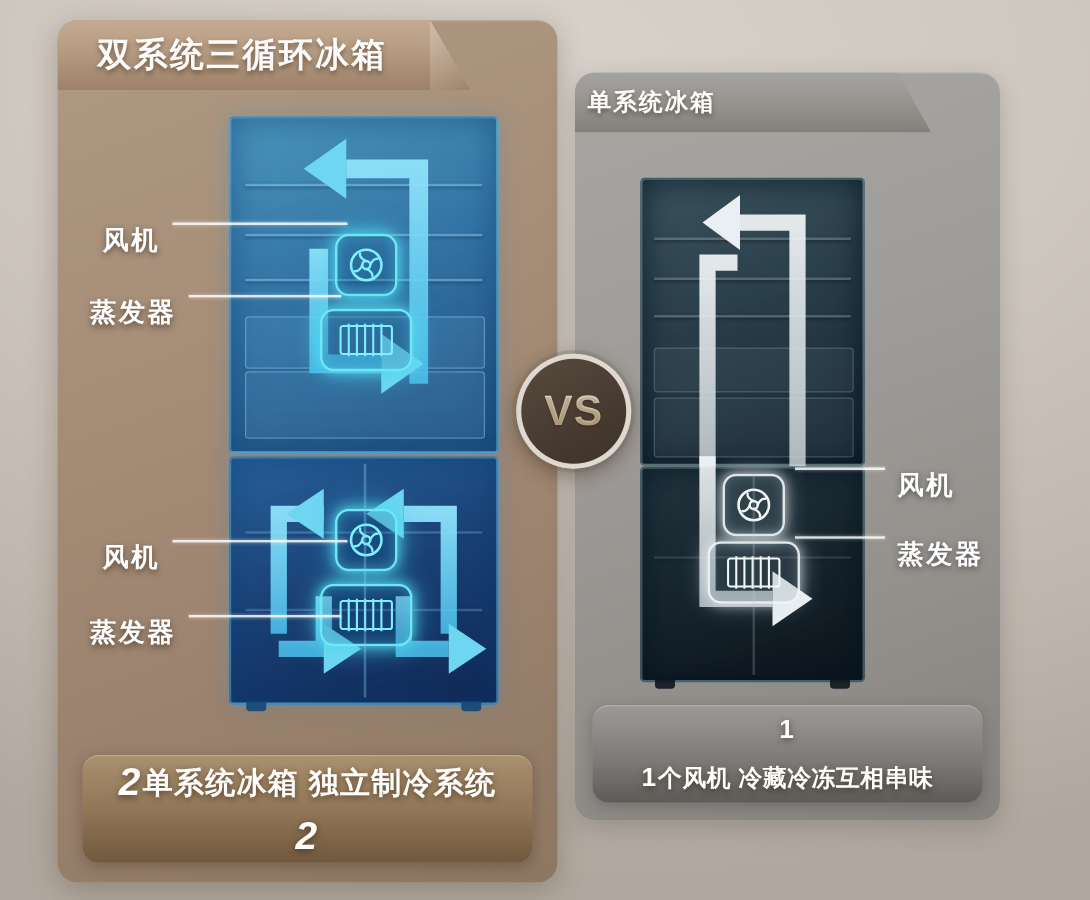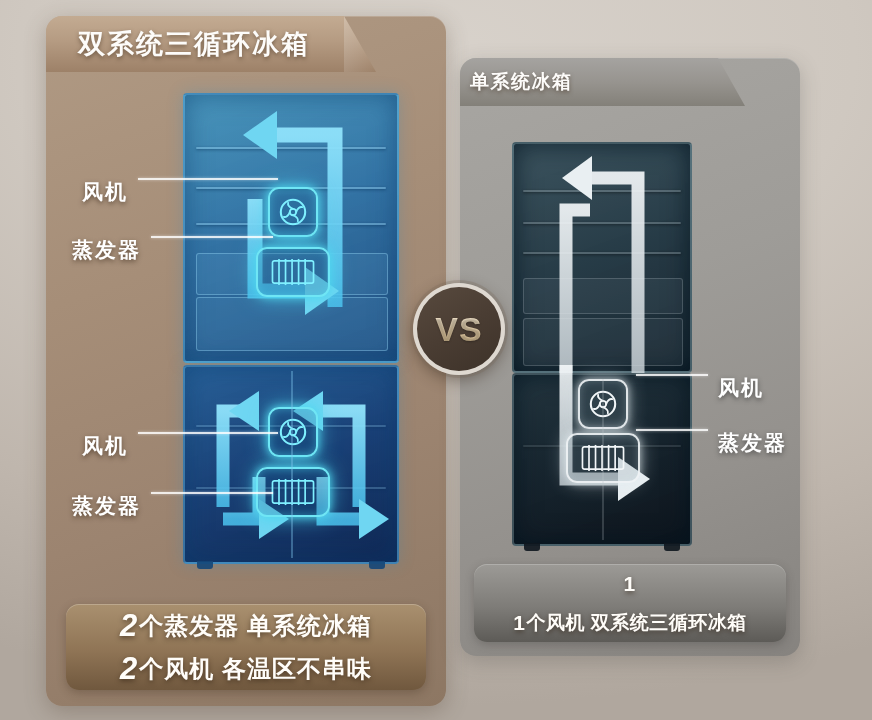--- a/index.html
+++ b/index.html
@@ -302,25 +302,24 @@
   <span class="line" style="width:140px;margin-left:10px;"></span>
 </div>
 <div class="lead" style="left:72px;top:492px;">
   <span class="txt">蒸发器</span>
   <span class="line" style="width:122px;margin-left:10px;"></span>
 </div>
 
 <div class="caps" id="caps-left">
   <div class="cap">
     <span class="num">2</span>
-    <span>个蒸发器  单系统冰箱</span>
+    <span>单系统冰箱  独立制冷系统</span>
   </div>
   <div class="cap">
     <span class="num">2</span>
-    <span>个风机  各温区不串味</span>
   </div>
 </div>
 
 <div class="panel" id="panel-right">
   <div class="tab" id="tab-right">
     <span class="tab-title">单系统冰箱</span>
   </div>
 </div>
 
 <div class="fridge" id="fridge-right">
@@ -397,19 +396,19 @@
   <span class="line" style="width:72px;margin-right:10px;"></span>
   <span class="txt">蒸发器</span>
 </div>
 
 <div class="caps" id="caps-right">
   <div class="cap">
     <span class="num">1</span>
   </div>
   <div class="cap">
     <span class="num">1</span>
-    <span>个风机 双系统三循环冰箱</span>
+    <span>个风机 冷藏冷冻互相串味</span>
   </div>
 </div>
 
 <div id="vs-badge">
   <span class="vs-txt">VS</span>
 </div>
 
 </body></html>

